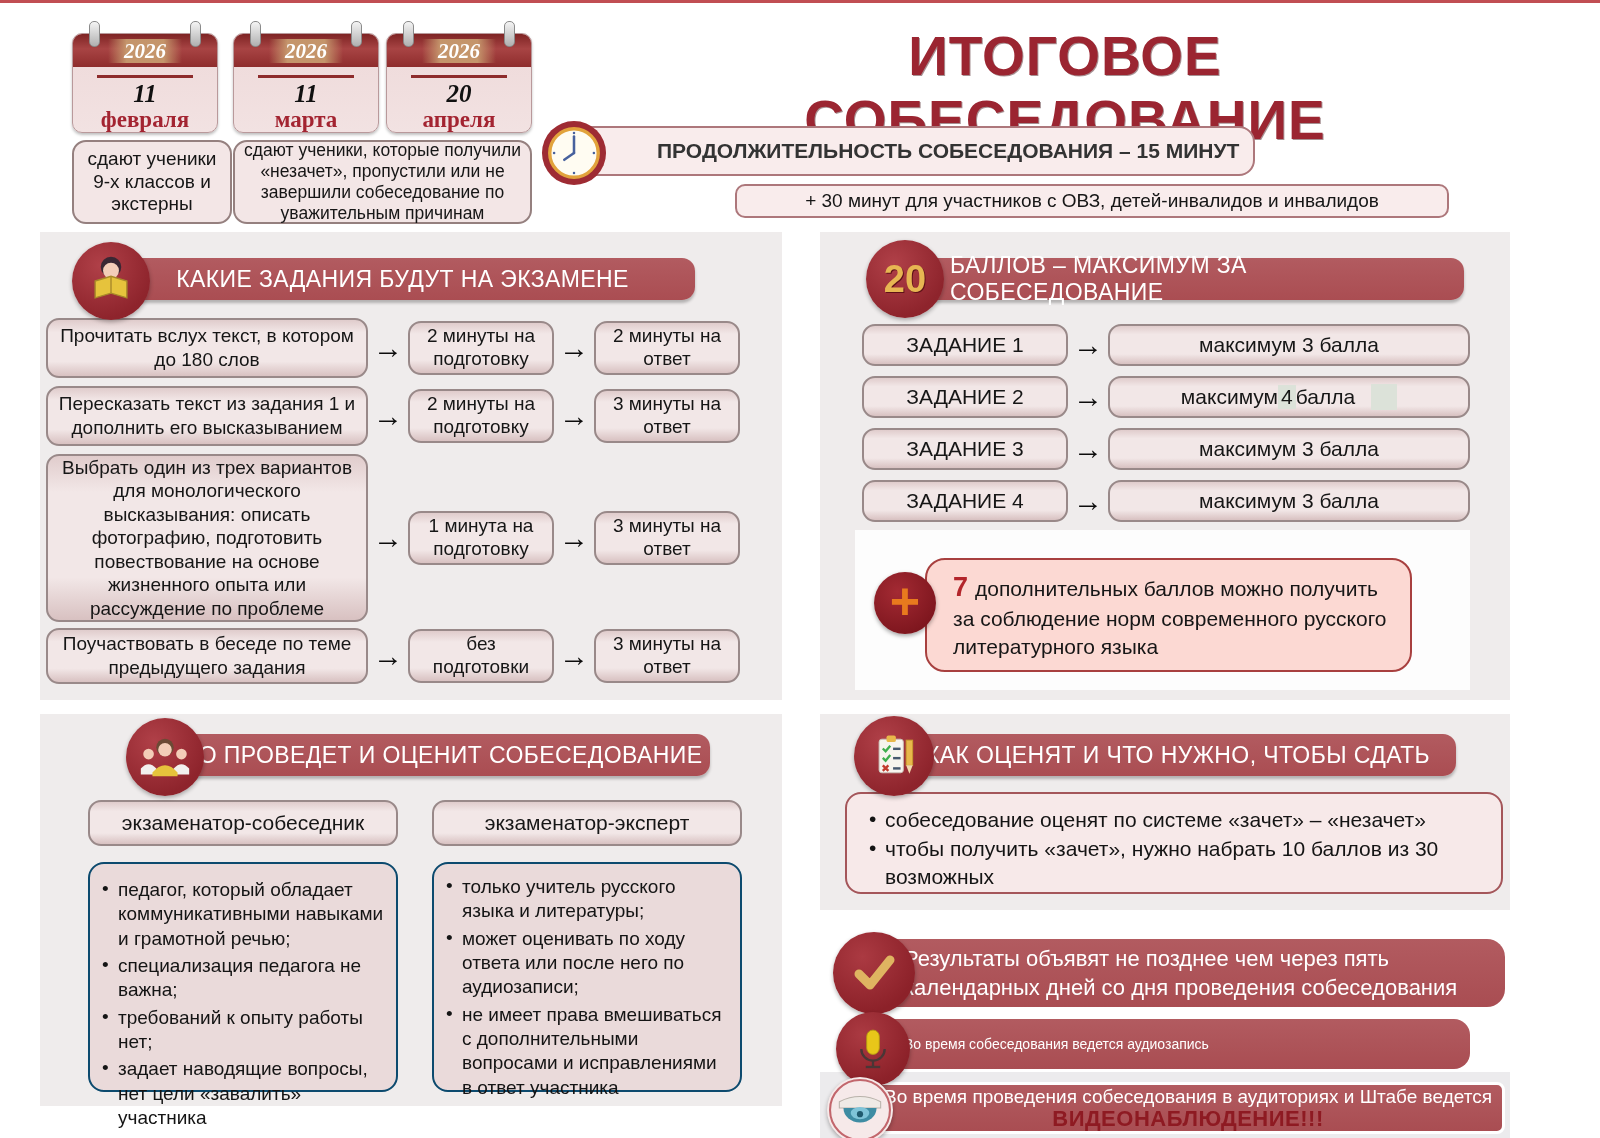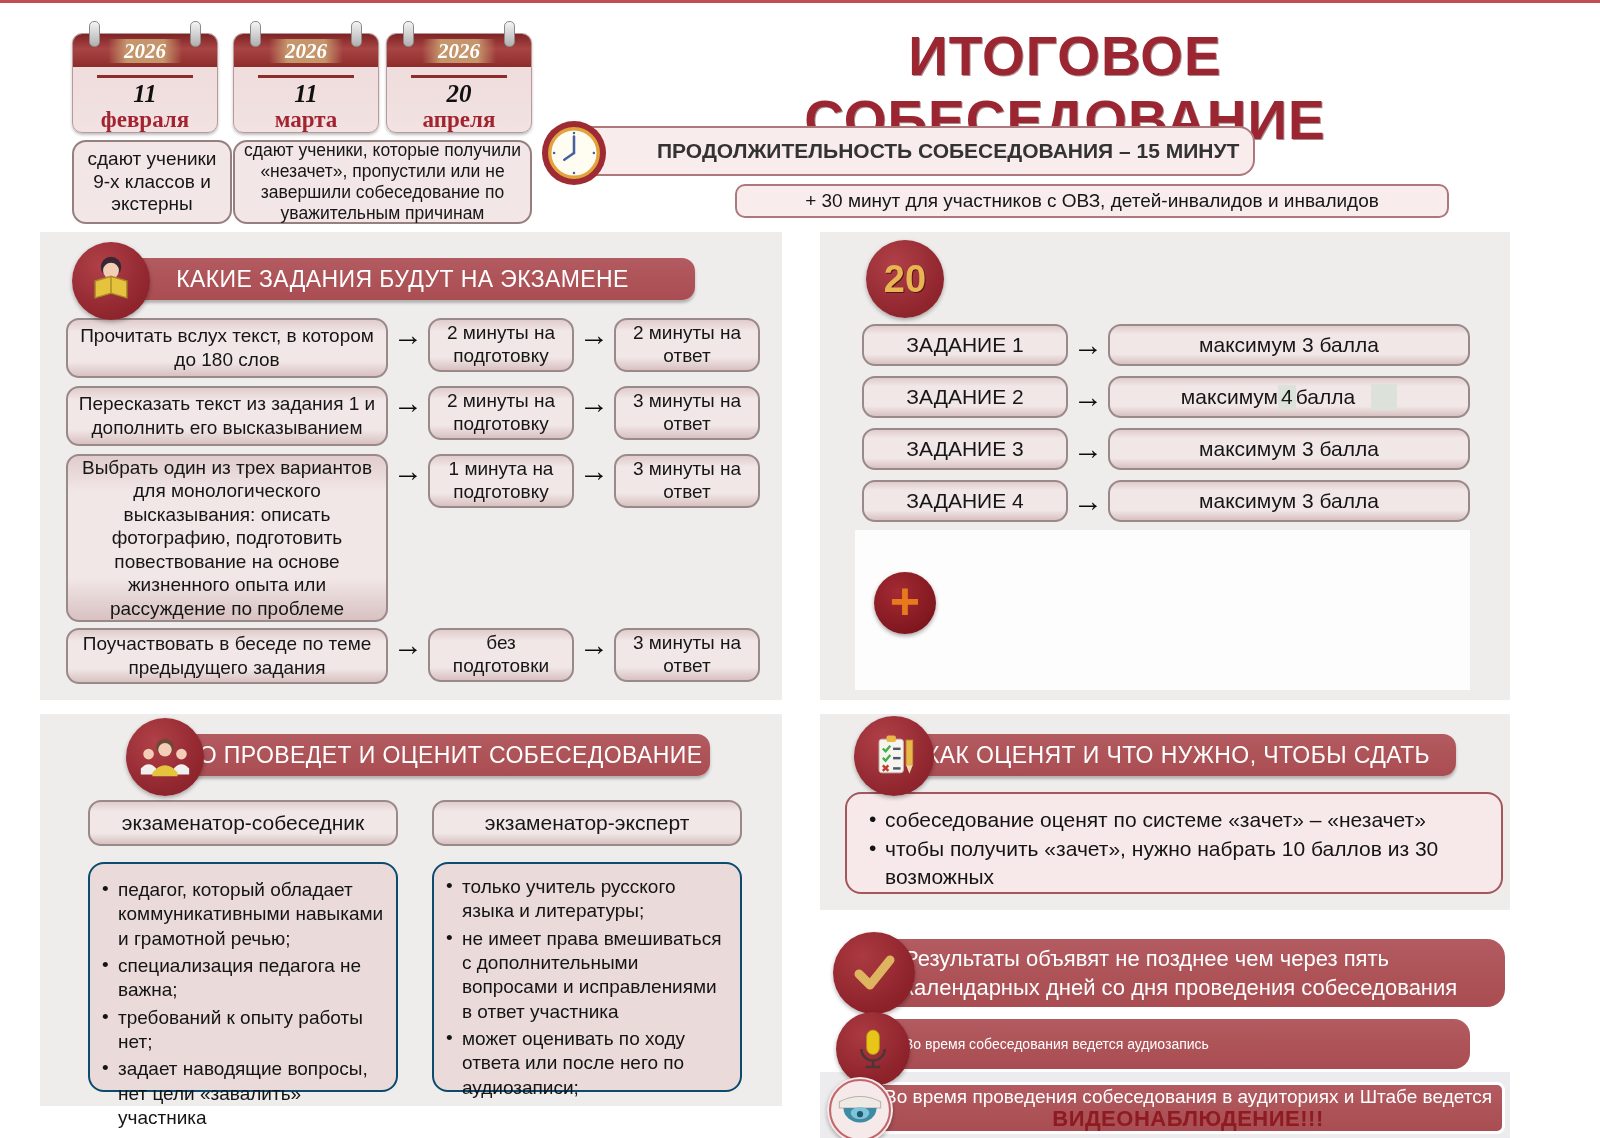--- a/index.html
+++ b/index.html
@@ -56,21 +56,21 @@
   .sec-bar{position:absolute;background:linear-gradient(180deg,#b25b60,#aa4d52);border-radius:13px;color:#fff;
            display:flex;align-items:center;justify-content:center;font-size:23px;letter-spacing:.4px;
            box-shadow:0 3px 3px rgba(0,0,0,.25);z-index:1}
 
   .pbox{background:linear-gradient(180deg,#e0cccc,#f2e7e7 22%,#f2e7e7 74%,#d8c1c1);
         border:2px solid #998989;border-radius:13px;display:flex;align-items:center;justify-content:center;
         text-align:center;color:#161616;padding:4px 10px}
   .arrow{width:40px;text-align:center;font-size:30px;font-weight:700;color:#0c0c0c;flex:none}
 
   
-  .trow{position:absolute;left:26px;display:flex;}
+  .trow{position:absolute;left:6px;display:flex;align-items:center}
   .tbox{width:322px;font-size:19px;line-height:1.24;align-self:stretch}
   .mbox{width:146px;height:54px;font-size:19px;line-height:1.2;flex:none}
   #trow1{top:86px;height:60px}
   #trow2{top:154px;height:60px}
   #trow3{top:222px;height:168px}
   #trow4{top:396px;height:56px}
 
   
   .badge-num{font-size:38px;font-weight:700;color:#e7b652;text-shadow:1px 1px 0 #5e1118}
   .prow{position:absolute;left:42px;display:flex;align-items:center;height:42px}
@@ -221,20 +221,21 @@
       <div class="pbox mbox">без подготовки</div>
       <div class="arrow">→</div>
       <div class="pbox mbox">3 минуты на ответ</div>
     </div>
   </section>
 
   <section class="panel" id="points-panel">
     <div class="sec-circle" style="left:46px;top:8px;width:78px;height:78px">
       <span class="badge-num">20</span>
     </div>
+    <div class="sec-bar" style="left:84px;top:26px;width:560px;height:42px;padding-left:46px">БАЛЛОВ – МАКСИМУМ ЗА СОБЕСЕДОВАНИЕ</div>
 
     <div class="prow" id="prow1">
       <div class="pbox ptask">ЗАДАНИЕ 1</div>
       <div class="arrow">→</div>
       <div class="pbox ppoints">максимум 3 балла</div>
     </div>
     <div class="prow" id="prow2">
       <div class="pbox ptask">ЗАДАНИЕ 2</div>
       <div class="arrow">→</div>
       <div class="pbox ppoints">
@@ -250,20 +251,23 @@
       <div class="pbox ppoints">максимум 3 балла</div>
     </div>
     <div class="prow" id="prow4">
       <div class="pbox ptask">ЗАДАНИЕ 4</div>
       <div class="arrow">→</div>
       <div class="pbox ppoints">максимум 3 балла</div>
     </div>
 
     <div class="bonus-white"></div>
     <div class="plus-circle">+</div>
+    <div class="bonus-box">
+      <p><span class="bonus-num">7</span><span>дополнительных баллов можно получить за соблюдение норм современного русского литературного языка</span></p>
+    </div>
   </section>
 
   <section class="panel" id="examiners-panel">
     <div class="sec-circle" style="left:86px;top:4px;width:78px;height:78px">
       <svg viewBox="0 0 60 60" width="58" height="58">
         <circle cx="13" cy="27" r="5.5" fill="#f3cdb8"></circle>
           <path d="M5,42 q8,-9 16,0 v6 h-16 z" fill="#f2f0ee"></path>
         <circle cx="47" cy="27" r="5.5" fill="#f3cdb8"></circle>
           <path d="M39,42 q8,-9 16,0 v6 h-16 z" fill="#f2f0ee"></path>
         <circle cx="30" cy="20" r="9" fill="#6b4a35"></circle>
@@ -280,22 +284,22 @@
       <ul>
         <li>педагог, который обладает коммуникативными навыками и грамотной речью;</li>
         <li>специализация педагога не важна;</li>
         <li>требований к опыту работы нет;</li>
         <li>задает наводящие вопросы, нет цели «завалить» участника</li>
       </ul>
     </div>
     <div class="blist" id="blist2">
       <ul>
         <li>только учитель русского языка и литературы;</li>
+        <li>может оценивать по ходу ответа или после него по аудиозаписи;</li>
         <li>не имеет права вмешиваться с дополнительными вопросами и исправлениями в ответ участника</li>
-        <li>может оценивать по ходу ответа или после него по аудиозаписи;</li>
       </ul>
     </div>
   </section>
 
   <section class="panel" id="scoring-panel">
     <div class="sec-circle" style="left:34px;top:2px;width:80px;height:80px">
       <svg viewBox="0 0 60 60" width="56" height="56">
         <rect x="14" y="12" width="26" height="36" rx="3" fill="#f7f4ee" stroke="#c9c2b8"></rect>
         <rect x="22" y="8" width="10" height="7" rx="2" fill="#e8b84b"></rect>
         <path d="M18,22 l3,3 l5,-6" stroke="#3fae4e" stroke-width="2.5" fill="none"></path>

